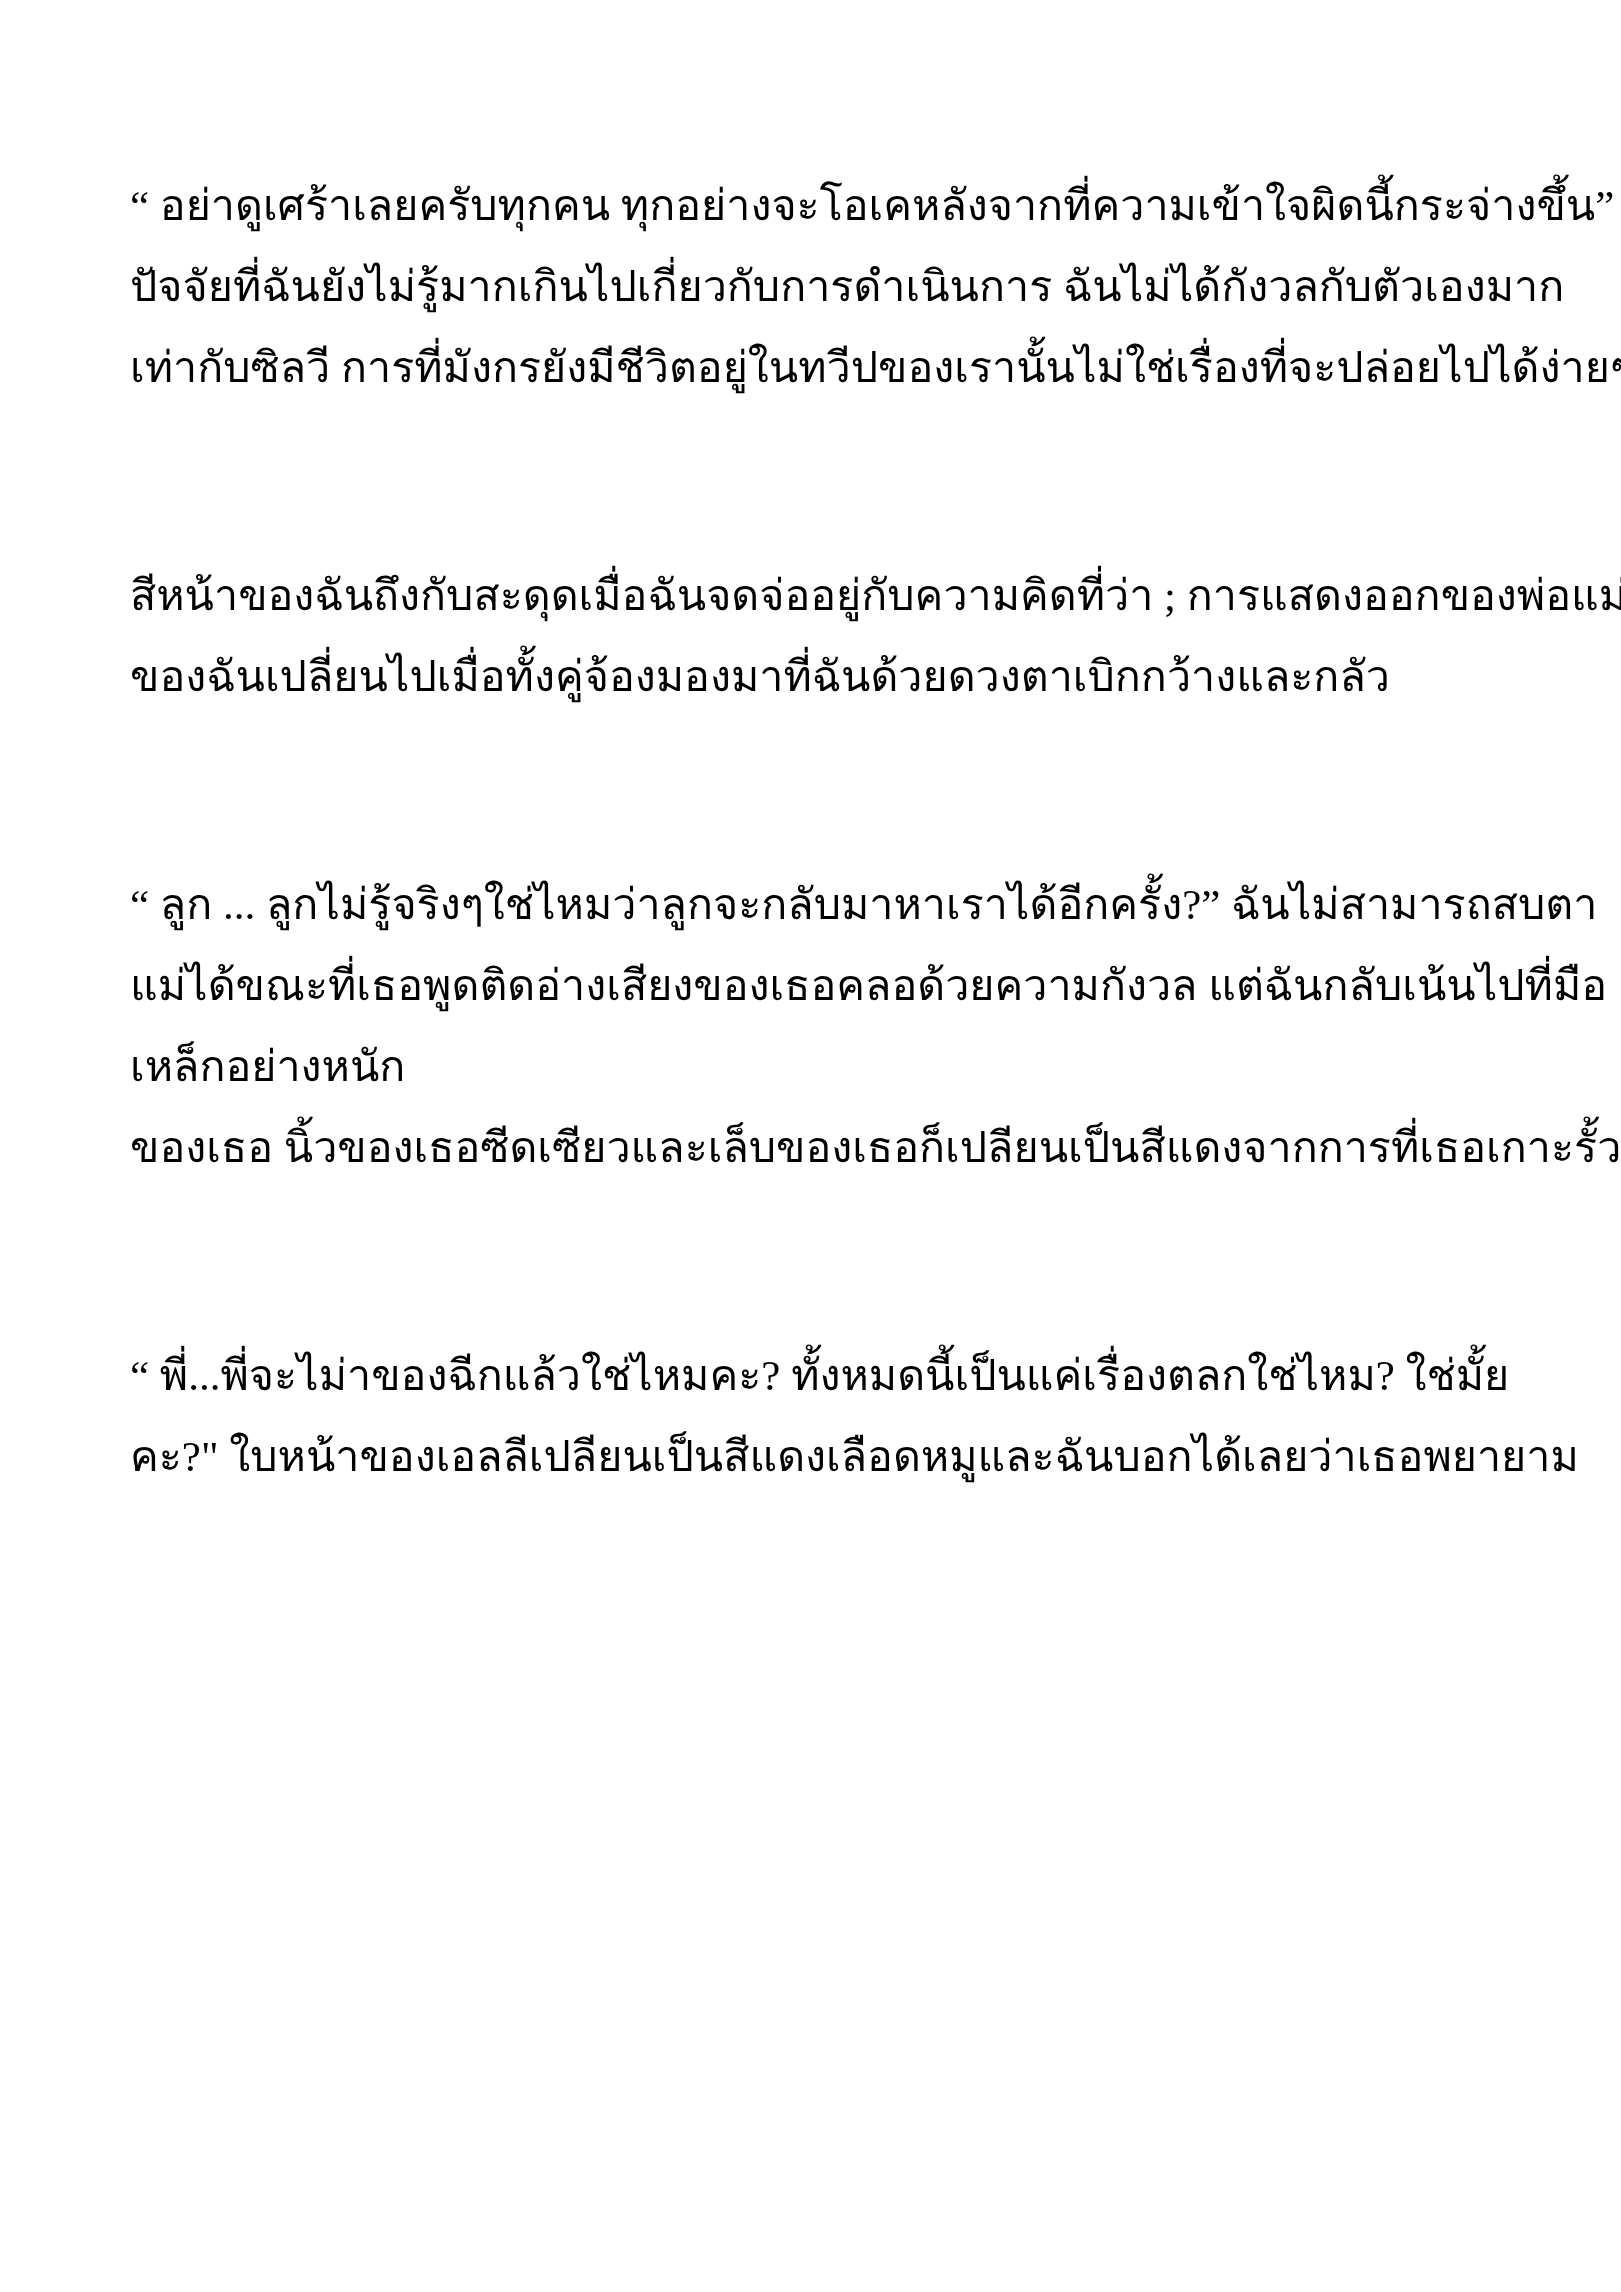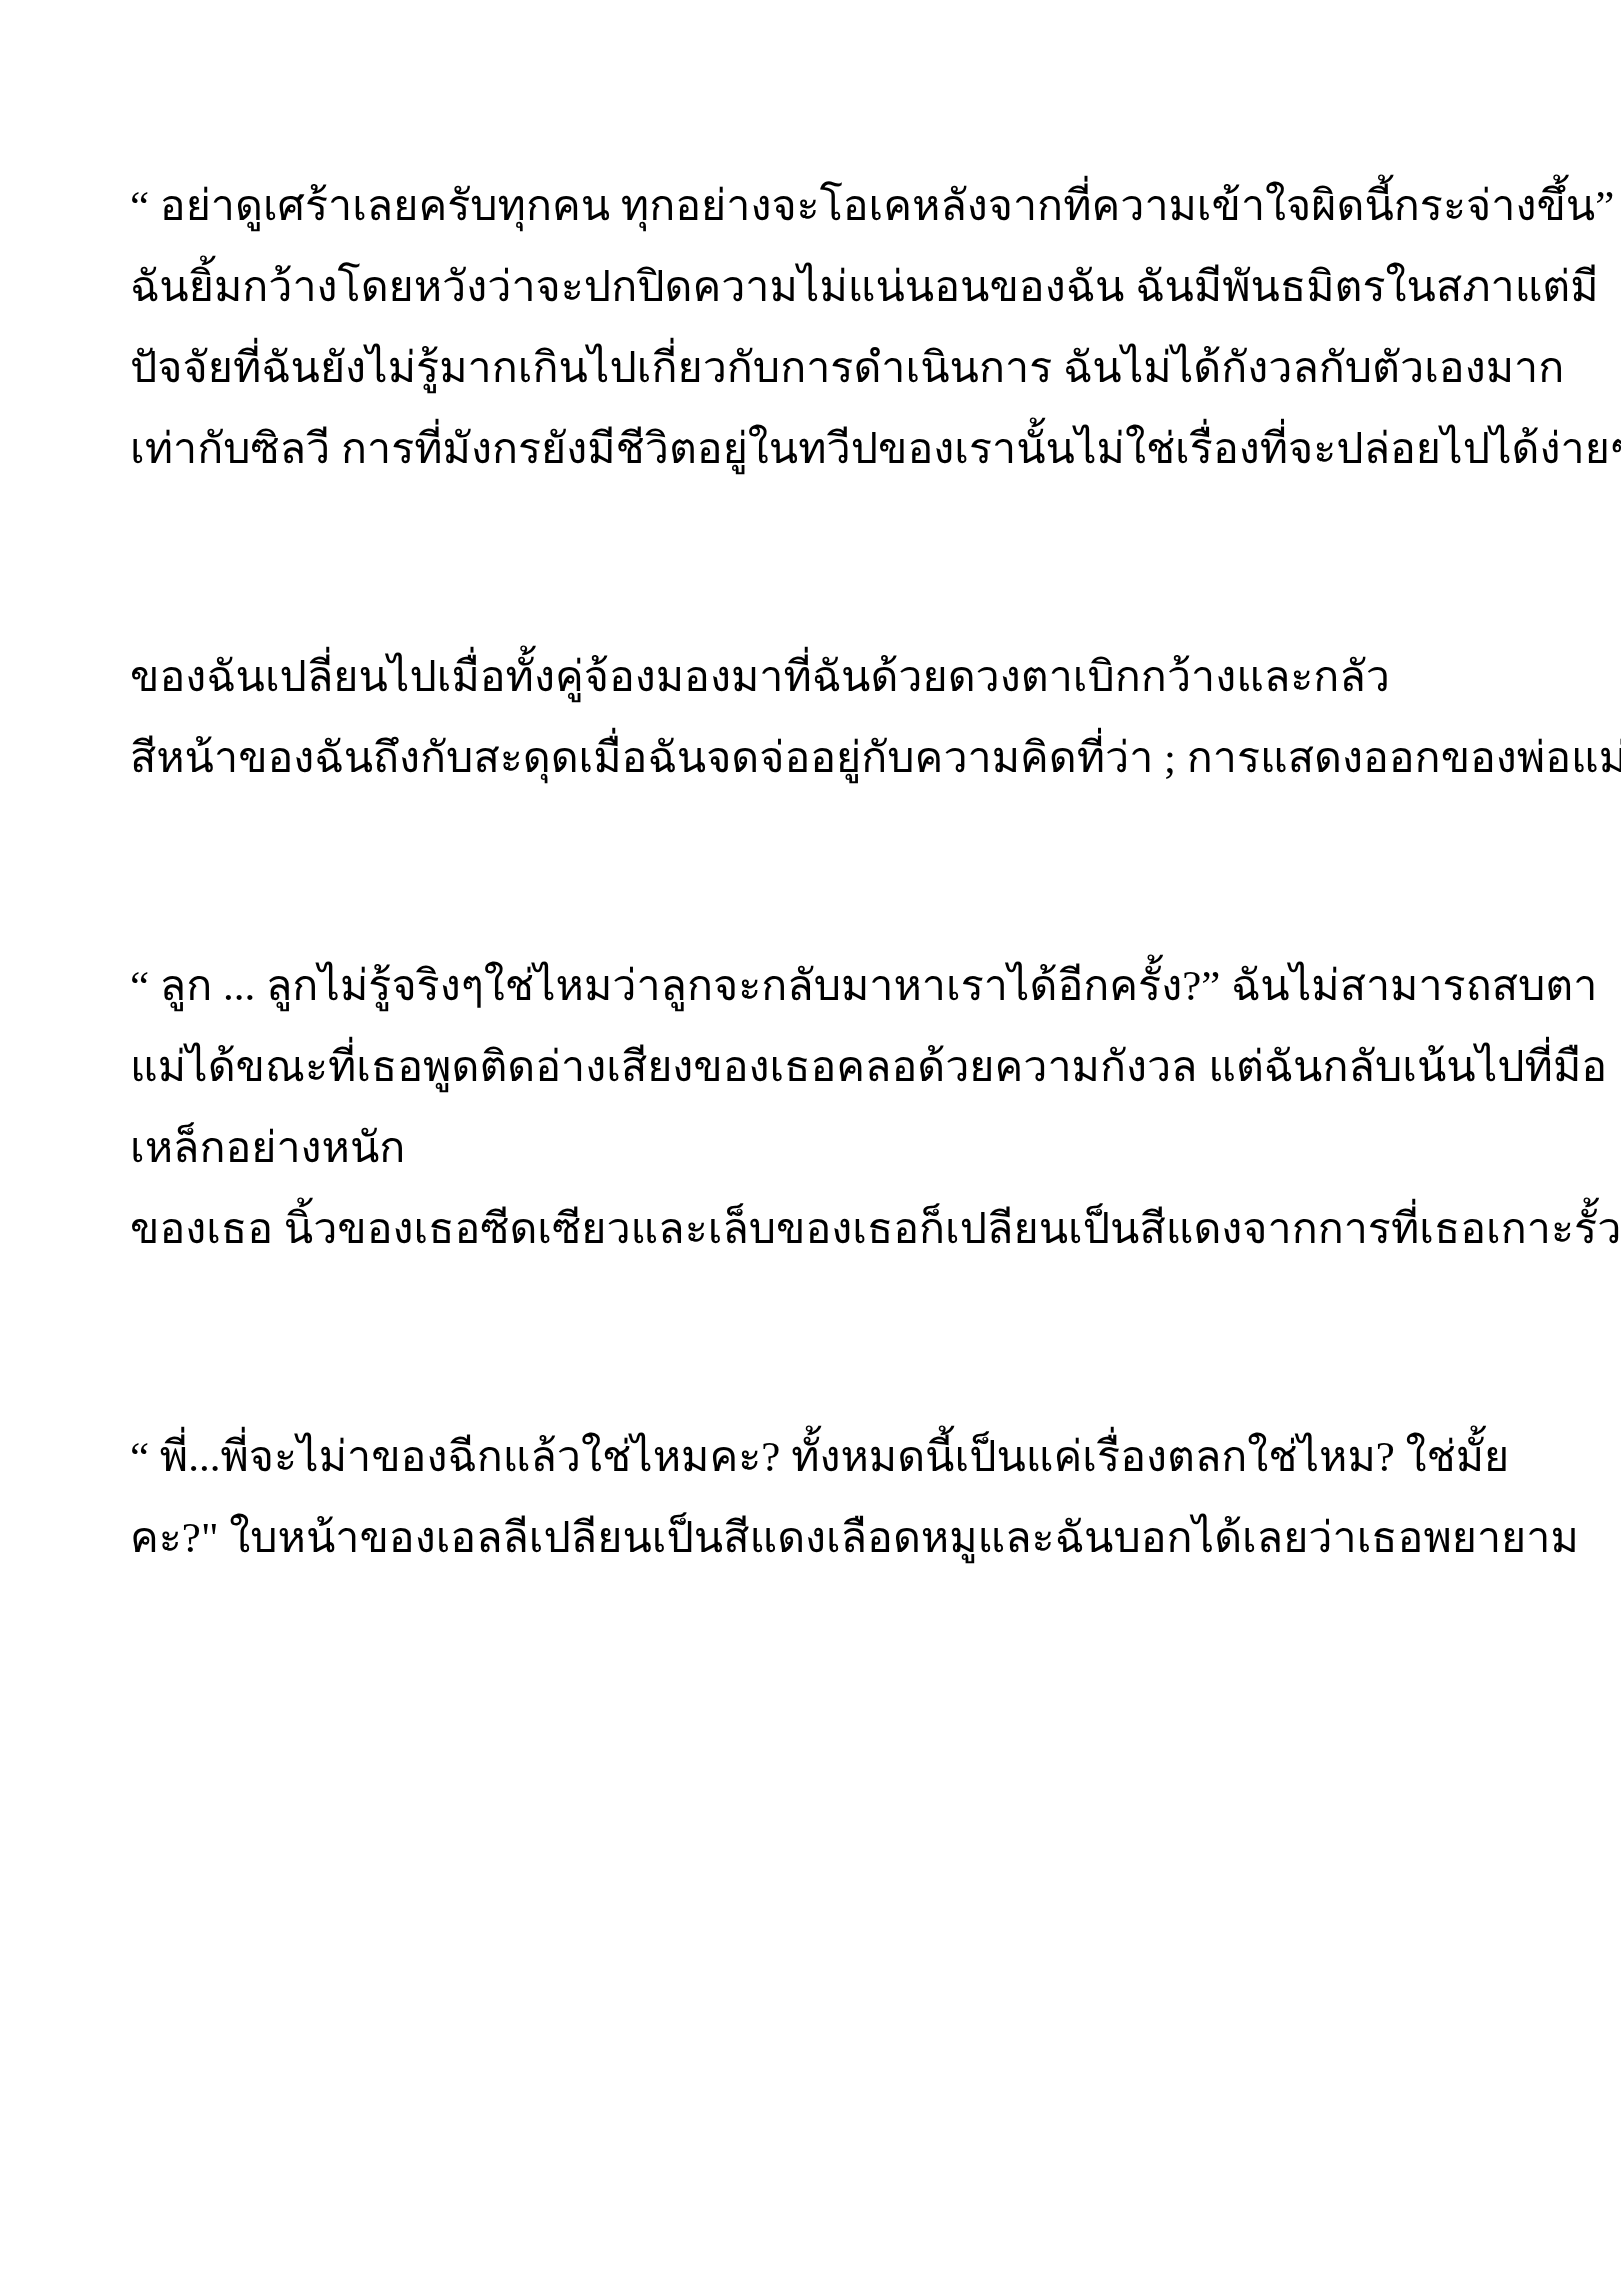--- a/index.html
+++ b/index.html
@@ -29,28 +29,27 @@
     font-weight: 400;
   }
 </style>
 </head>
 <body>
 
 <div class="page">
 
   <div class="para">
     <div class="line">“ อย่าดูเศร้าเลยครับทุกคน ทุกอย่างจะโอเคหลังจากที่ความเข้าใจผิดนี้กระจ่างขึ้น”</div>
-    <div class="line">ฉันยิ้มกว้างโดยหวังว่าจะปกปิดความไม่แน่นอนของฉัน ฉันมีพันธมิตรในสภาแต่มี</div>
     <div class="line">ปัจจัยที่ฉันยังไม่รู้มากเกินไปเกี่ยวกับการดำเนินการ ฉันไม่ได้กังวลกับตัวเองมาก</div>
     <div class="line">เท่ากับซิลวี การที่มังกรยังมีชีวิตอยู่ในทวีปของเรานั้นไม่ใช่เรื่องที่จะปล่อยไปได้ง่ายๆ</div>
   </div>
 
   <div class="para">
+    <div class="line">สีหน้าของฉันถึงกับสะดุดเมื่อฉันจดจ่ออยู่กับความคิดที่ว่า ; การแสดงออกของพ่อแม่</div>
     <div class="line">ของฉันเปลี่ยนไปเมื่อทั้งคู่จ้องมองมาที่ฉันด้วยดวงตาเบิกกว้างและกลัว</div>
-    <div class="line">สีหน้าของฉันถึงกับสะดุดเมื่อฉันจดจ่ออยู่กับความคิดที่ว่า ; การแสดงออกของพ่อแม่</div>
   </div>
 
   <div class="para">
     <div class="line">“ ลูก ... ลูกไม่รู้จริงๆใช่ไหมว่าลูกจะกลับมาหาเราได้อีกครั้ง?” ฉันไม่สามารถสบตา</div>
     <div class="line">แม่ได้ขณะที่เธอพูดติดอ่างเสียงของเธอคลอด้วยความกังวล แต่ฉันกลับเน้นไปที่มือ</div>
     <div class="line">เหล็กอย่างหนัก</div>
     <div class="line">ของเธอ นิ้วของเธอซีดเซียวและเล็บของเธอก็เปลียนเป็นสีแดงจากการที่เธอเกาะรั้ว</div>
   </div>
 
   <div class="para">

